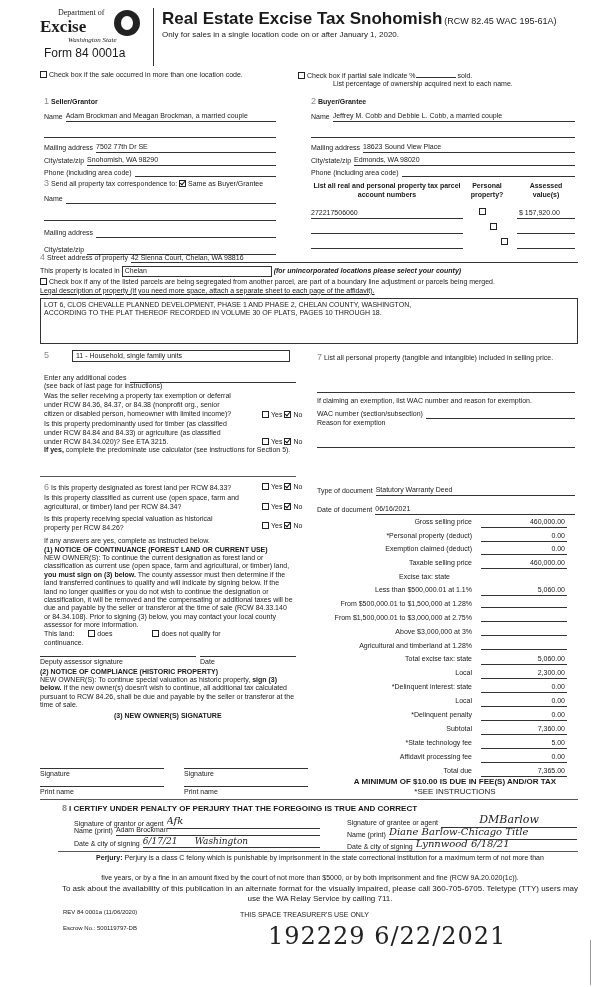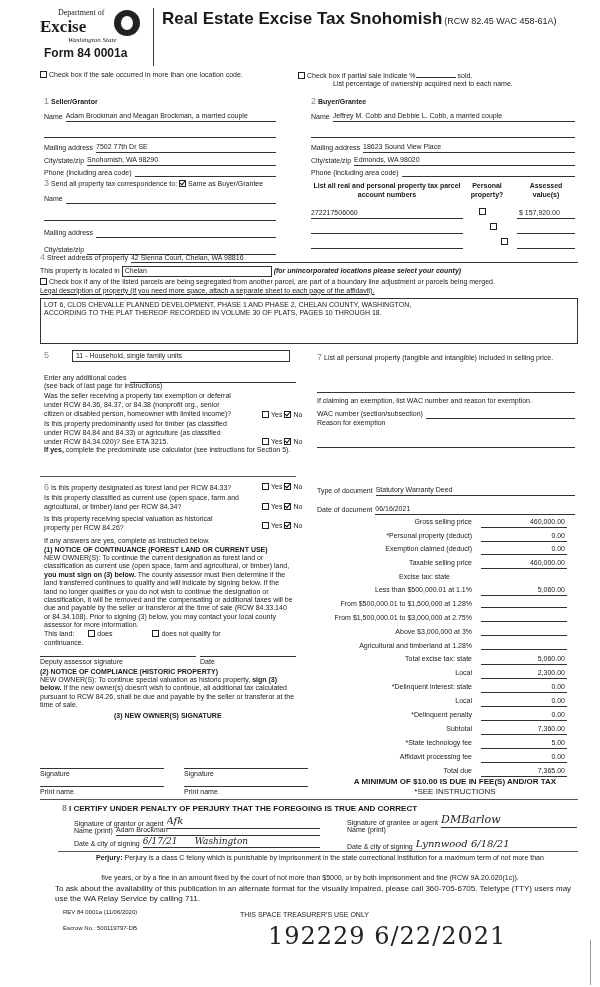--- a/index.html
+++ b/index.html
@@ -24,29 +24,30 @@
   .logo-mark::after { content: ""; position: absolute; left: 7px; top: 6px; width: 12px; height: 14px; border-radius: 50%; background: #fff; }
 </style>
 </head>
 <body>
 
 <div class="abs" style="left:30px;top:6px;width:130px;height:58px;">
   <div class="abs" style="left:28px;top:2px;font-family:'Liberation Serif',serif;font-size:8px;">Department of</div>
   <div class="abs" style="left:10px;top:10px;font-family:'Liberation Serif',serif;font-size:17px;font-weight:bold;">Excise</div>
   <span class="abs logo-mark" style="left:84px;top:4px;"></span>
   <div class="abs" style="left:38px;top:30px;font-family:'Liberation Serif',serif;font-style:italic;font-size:7px;">Washington State</div>
-  <div class="abs" style="left:14px;top:40px;font-size:12px;font-weight:bold;">Form 84 0001a</div>
+  <div class="abs" style="left:14px;top:40px;font-size:12px;font-weight:normal;">Form 84 0001a</div>
 </div>
 <div class="abs" style="left:153px;top:8px;width:1px;height:58px;background:#333;"></div>
 
 <div class="abs" style="left:162px;top:8px;white-space:nowrap;">
   <span style="font-size:17px;font-weight:bold;">Real Estate Excise Tax Snohomish</span>
-  <span style="font-size:9px;">(RCW 82.45 WAC 458-61A)</span>
+  <span style="font-size:9px;">(RCW 82.45 WAC 195-61A)</span>
 </div>
 <div class="abs" style="left:162px;top:30px;font-size:8px;line-height:10px;">
+  <div>Only for sales in a single location code on or after January 1, 2020.</div>
 </div>
 
 <div class="abs" style="left:40px;top:71px;white-space:nowrap;">
   <span class="cb"></span><span>Check box if the sale occurred in more than one location code.</span>
 </div>
 <div class="abs" style="left:298px;top:71px;white-space:nowrap;">
   <span class="cb"></span><span>Check box if partial sale indicate %</span><span class="ul" style="display:inline-block;width:40px;height:7px;"></span> <span>sold.</span>
 </div>
 <div class="abs" style="left:333px;top:80px;">List percentage of ownership acquired next to each name.</div>
 
@@ -312,36 +313,37 @@
     <span class="lbl">Name (print)</span>
     <span class="fill val">Adam Brockman</span>
   </div>
 <div class="abs row" style="left:74px;top:836px;width:246px;">
     <span class="lbl">Date &amp; city of signing</span>
     <span class="fill hand" style="font-size:9px;"><span>6/17/21</span>&nbsp;&nbsp;&nbsp;&nbsp;&nbsp;&nbsp;<span>Washington</span></span>
   </div>
 
 <div class="abs row" style="left:347px;top:813px;width:230px;">
     <span class="lbl">Signature of grantee or agent</span>
-    <span class="fill hand" style="font-size:11px;">DMBarlow</span>
+    <span class="fill hand" style="font-size:11px;text-align:center;">DMBarlow</span>
   </div>
 <div class="abs row" style="left:347px;top:826px;width:230px;">
     <span class="lbl">Name (print)</span>
+    <span class="fill hand" style="font-size:10px;">Diane Barlow-Chicago Title</span>
   </div>
 <div class="abs row" style="left:347px;top:838px;width:230px;">
     <span class="lbl">Date &amp; city of signing</span>
     <span class="fill hand" style="font-size:10px;">Lynnwood 6/18/21</span>
   </div>
 
 <div class="abs" style="left:58px;top:851px;width:520px;height:1px;background:#555;"></div>
 
 <div class="abs" style="left:60px;top:854px;width:520px;text-align:center;font-size:7px;line-height:8.5px;">
   <b>Perjury:</b> <span>Perjury is a class C felony which is punishable by imprisonment in the state correctional institution for a maximum term of not more than</span>
 </div>
 <div class="abs" style="left:40px;top:874px;width:540px;text-align:center;font-size:7px;">five years, or by a fine in an amount fixed by the court of not more than $5000, or by both imprisonment and fine (RCW 9A.20.020(1c)).</div>
-<div class="abs" style="left:55px;top:884px;width:530px;font-size:8px;line-height:10px;">To ask about the availability of this publication in an alternate format for the visually impaired, please call 360-705-6705. Teletype (TTY) users may use the WA Relay Service by calling 711.</div>
+<div class="abs" style="left:55px;top:884px;width:530px;text-align:center;font-size:8px;line-height:10px;">To ask about the availability of this publication in an alternate format for the visually impaired, please call 360-705-6705. Teletype (TTY) users may use the WA Relay Service by calling 711.</div>
 
 <div class="abs" style="left:63px;top:909px;font-size:6px;">REV 84 0001a (11/06/2020)</div>
 <div class="abs" style="left:63px;top:925px;font-size:6px;">Escrow No.: 500119797-DB</div>
 <div class="abs" style="left:240px;top:911px;font-size:7px;">THIS SPACE TREASURER'S USE ONLY</div>
 <div class="abs hand" style="left:268px;top:921px;font-size:24px;font-style:normal;letter-spacing:1px;">192229 6/22/2021</div>
 
 <div class="abs" style="left:590px;top:940px;width:1px;height:45px;background:#999;"></div>
 
 </body></html>

